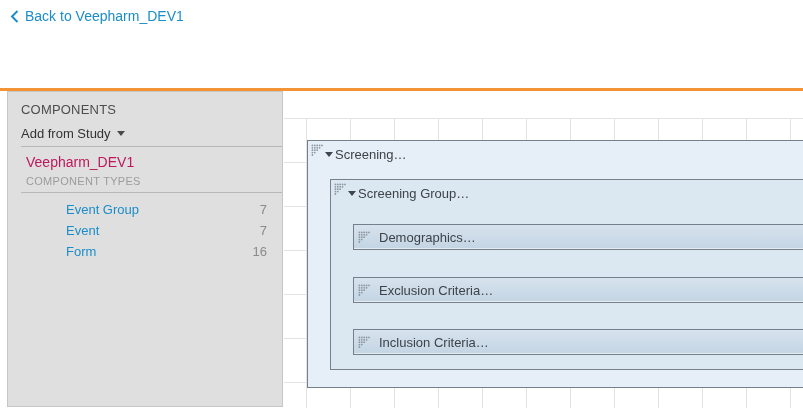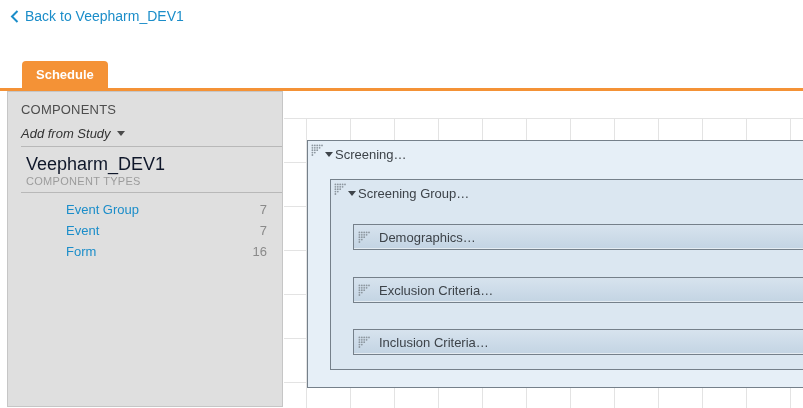--- a/index.html
+++ b/index.html
@@ -31,31 +31,31 @@
   .sidebar {
     position:absolute; left:7px; top:91px; width:276px; height:316px;
     background:#dfdfdf; border:1px solid #c6c6c6;padding-left:20px;
   }
   .sb-title {
     position:absolute; left:13px; top:10px; font-size:13px; color:#4d4d4d;
     letter-spacing:.2px;
   }
   .add-from-study {
     position:absolute; left:13px; top:34px; font-size:13px; color:#333333;
-    cursor:pointer; display:flex; align-items:center;font-style:italic;
+    cursor:pointer; display:flex; align-items:center;
   }
   .caret-down {
     display:inline-block; width:0; height:0; margin-left:6px;
     border-left:4px solid transparent; border-right:4px solid transparent;
     border-top:5px solid #4a4a4a;
   }
   .sb-hr { position:absolute; left:13px; right:0; height:0; border-top:1px solid #b8b8b8; }
   .sb-hr.hr1 { top:54px; }
   .sb-hr.hr2 { top:100px; }
-  .study-name { position:absolute; left:18px; top:62px; font-size:18px; color:#0f172a; }
+  .study-name { position:absolute; left:18px; top:62px; font-size:14px; color:#be185d; }
   .ct-label {
     position:absolute; left:18px; top:83px; font-size:11px; color:#9c9c9c;
     letter-spacing:.3px;
   }
   .ct-list { position:absolute; left:0; right:0; top:107px; }
   .ct-row {
     display:flex; justify-content:space-between; align-items:center;
     height:21px; padding:0 15px 0 18px; cursor:pointer;
   }
   .ct-row .lbl { color:#1b8dc9; font-size:13px;margin-left:40px; }
@@ -117,23 +117,20 @@
 
 <div class="screen">
 
   <a class="back-link">
     <svg class="chev" width="9" height="13" viewBox="0 0 9 13">
       <polyline points="7.5,1 2,6.5 7.5,12" fill="none" stroke="#1b8dc9" stroke-width="2"></polyline>
     </svg>
     <span>Back to Veepharm_DEV1</span>
   </a>
 
-  <div class="tab">
-    <span>Schedule</span>
-  </div>
   <div class="tab-underline"></div>
 
   <aside class="sidebar">
     <div class="sb-title">COMPONENTS</div>
 
     <div class="add-from-study">
       <span>Add from Study</span>
       <i class="caret-down"></i>
     </div>
 

